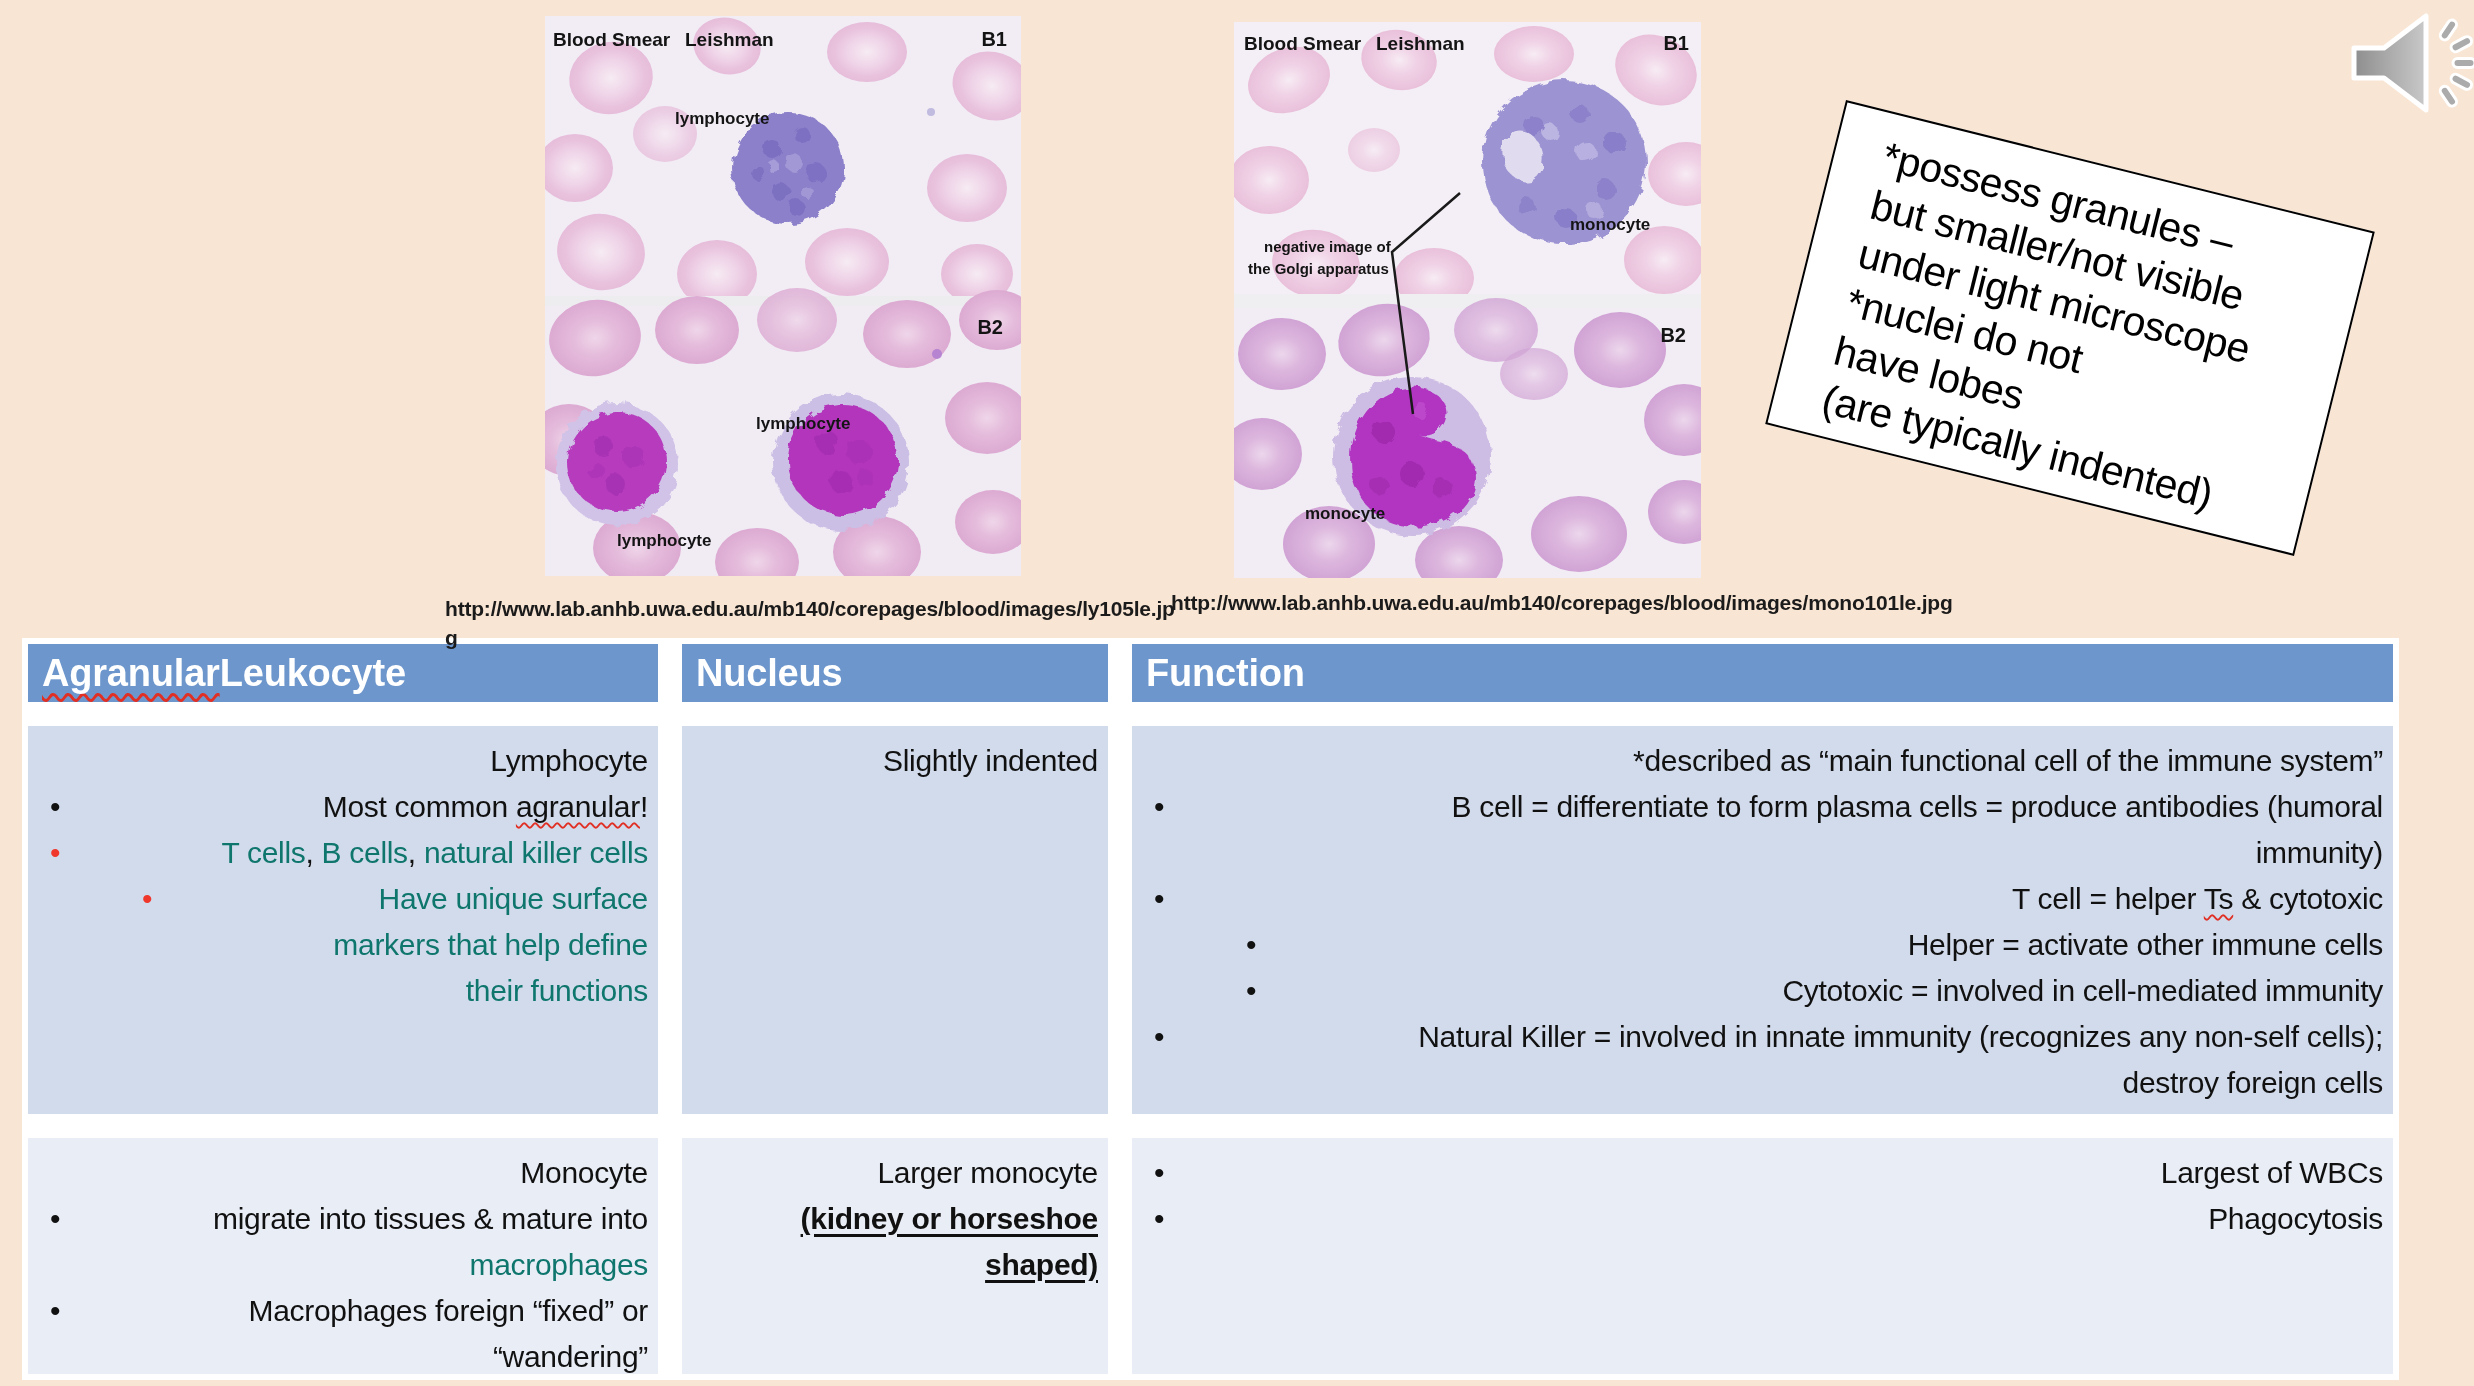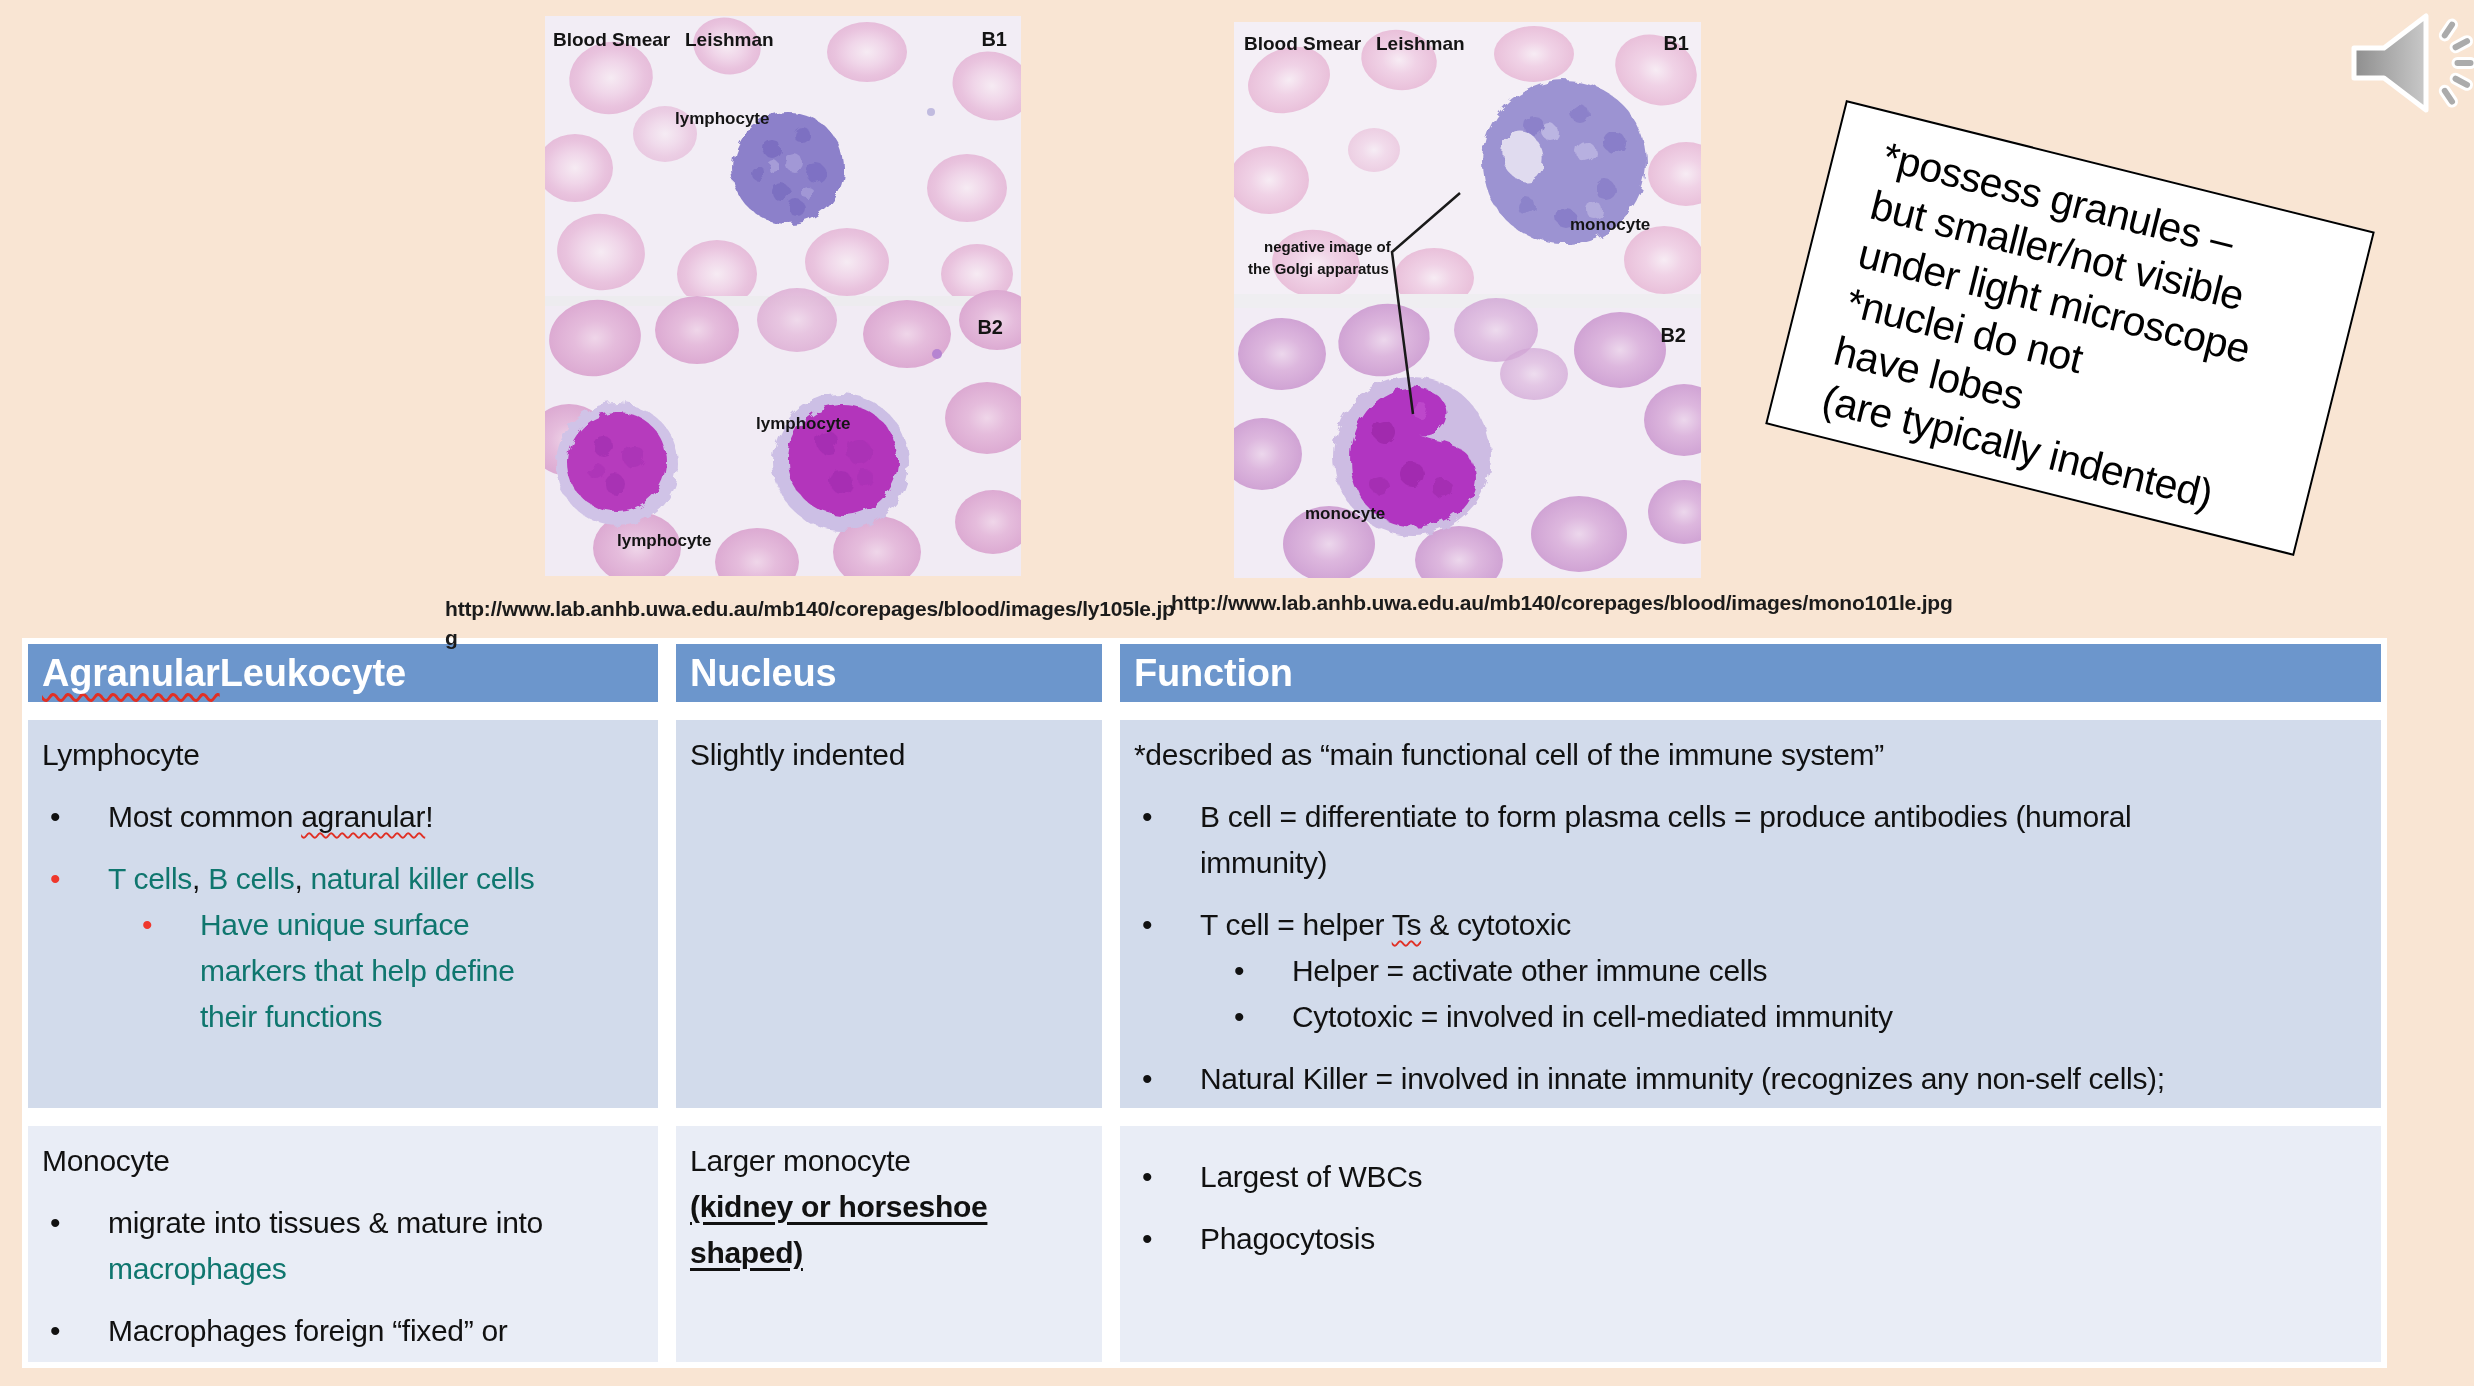--- a/index.html
+++ b/index.html
@@ -26,32 +26,32 @@
               transform-origin:top left; z-index:3; padding:18px 8px 10px 48px; }
   .note-text { font-size:41px; line-height:50px; color:#000; white-space:pre-line;
                letter-spacing:-0.5px; }
 
   
   svg.audio { position:absolute; left:2342px; top:4px; z-index:4; }
 
   
   .lk-table { position:absolute; left:22px; top:638px; z-index:1;
               display:grid; grid-template-columns:630px 426px 1261px;
-              grid-template-rows:58px 388px 236px; gap:18px; padding:6px;
-              background:#ffffff; }
+              grid-template-rows:58px 388px 236px; gap:24px; padding:6px;
+              background:#ffffff;text-align:right; }
   .cell { overflow:hidden; }
   .cell.h { background:#6c96cc; color:#ffffff; font-weight:bold; font-size:38px;
             display:flex; align-items:center; padding-left:14px; letter-spacing:-0.2px; }
   .cell.b { font-size:30px; line-height:46px; color:#111; padding:12px 10px 0 14px;
             letter-spacing:-0.3px; }
   .cell.r1 { background:#d2dbeb; }
   .cell.r2 { background:#e9edf6; }
 
   .li { position:relative; }
-  .li.l1 { padding-left:66px;margin-top:16px; }
+  .li.l1 { padding-left:66px; }
   .li.l2 { padding-left:158px; }
   .li.l1::before { content:"\2022"; position:absolute; left:8px;  top:0; color:#111; }
   .li.l2::before { content:"\2022"; position:absolute; left:100px; top:0; color:#111; }
   .li.redmark::before { color:#ef372c; }
   .red { color:#0f766e; }
   .pre { white-space:pre-line; }
   .nowrap { white-space:nowrap; }
   .sq  { text-decoration:underline wavy #e03025; text-decoration-thickness:2px;
          text-underline-offset:5px; text-decoration-skip-ink:none; }
   .hsq { text-decoration:underline wavy #e03025; text-decoration-thickness:2.5px;

